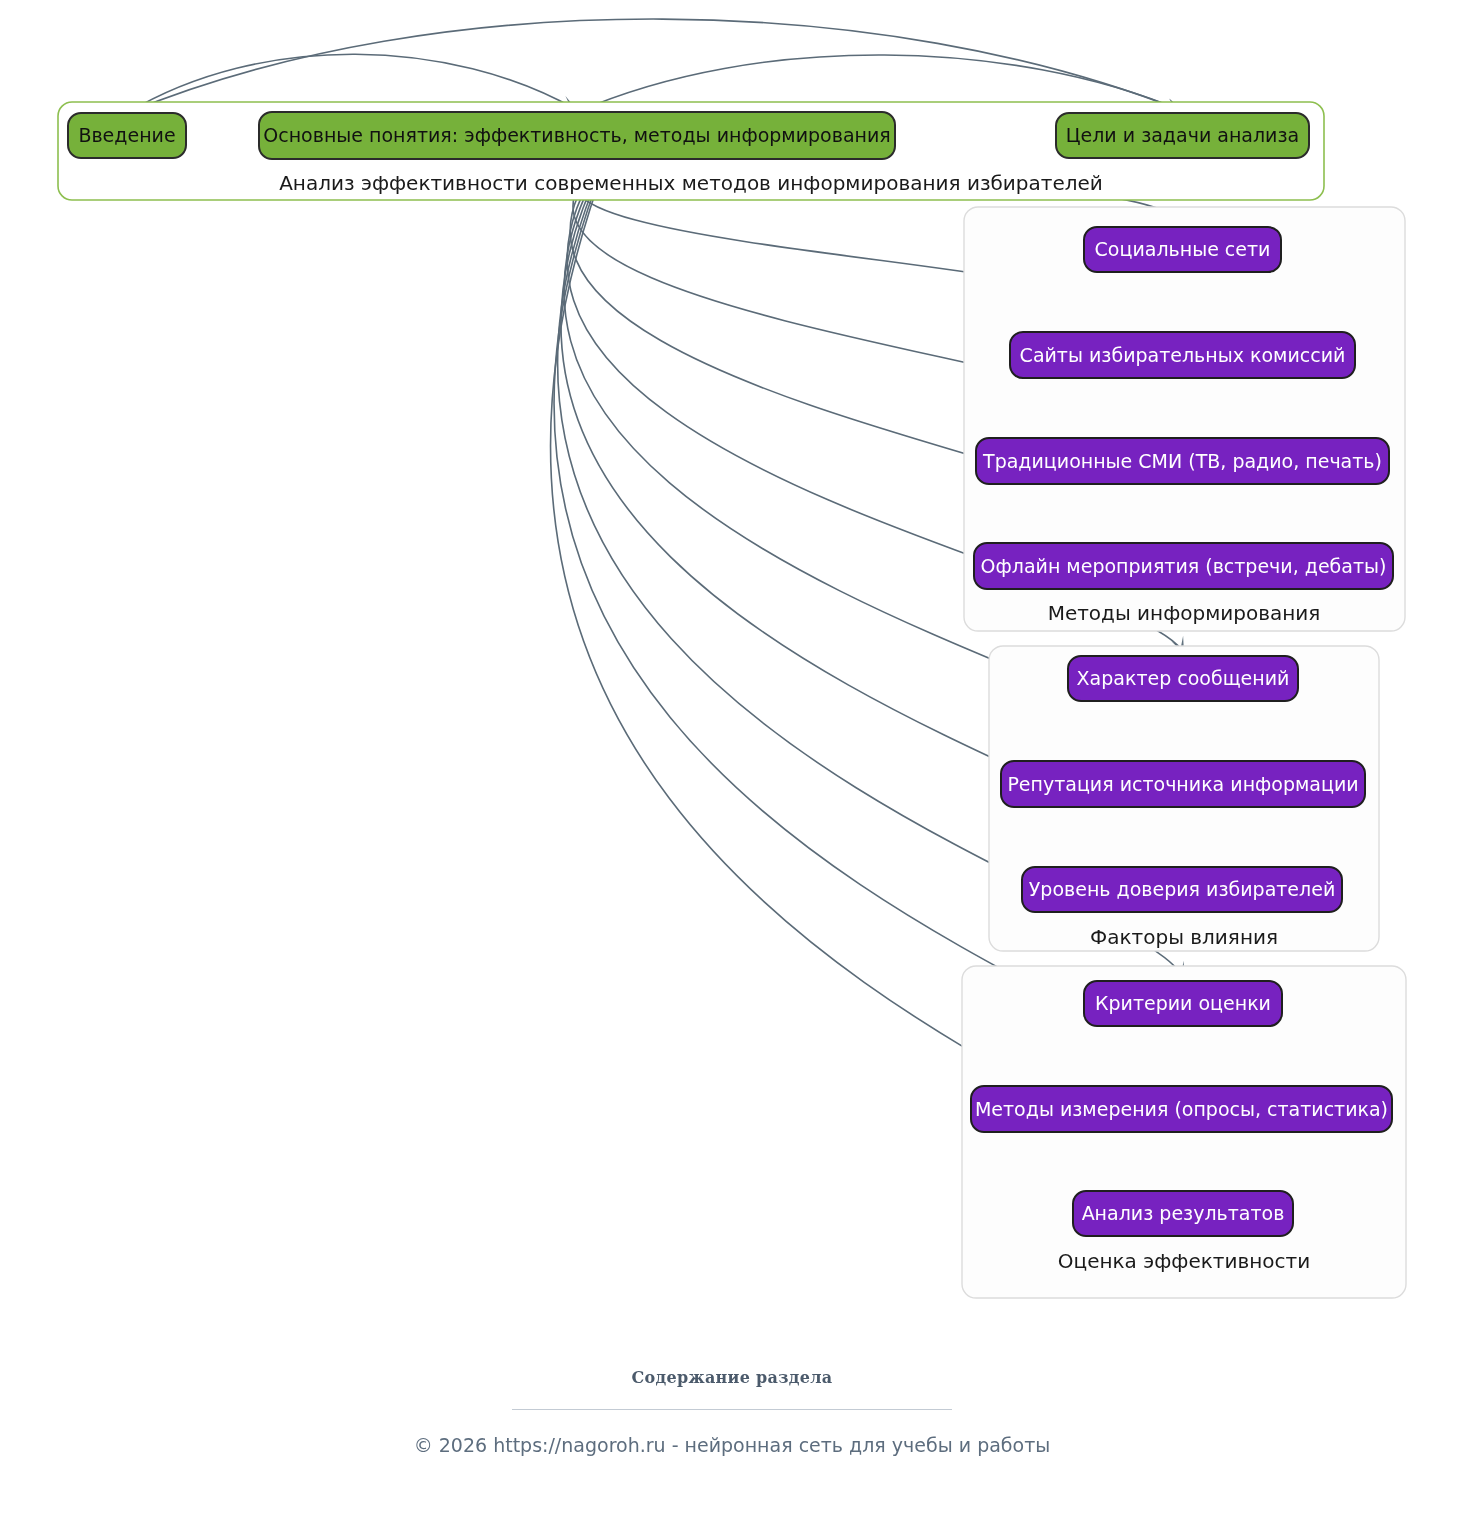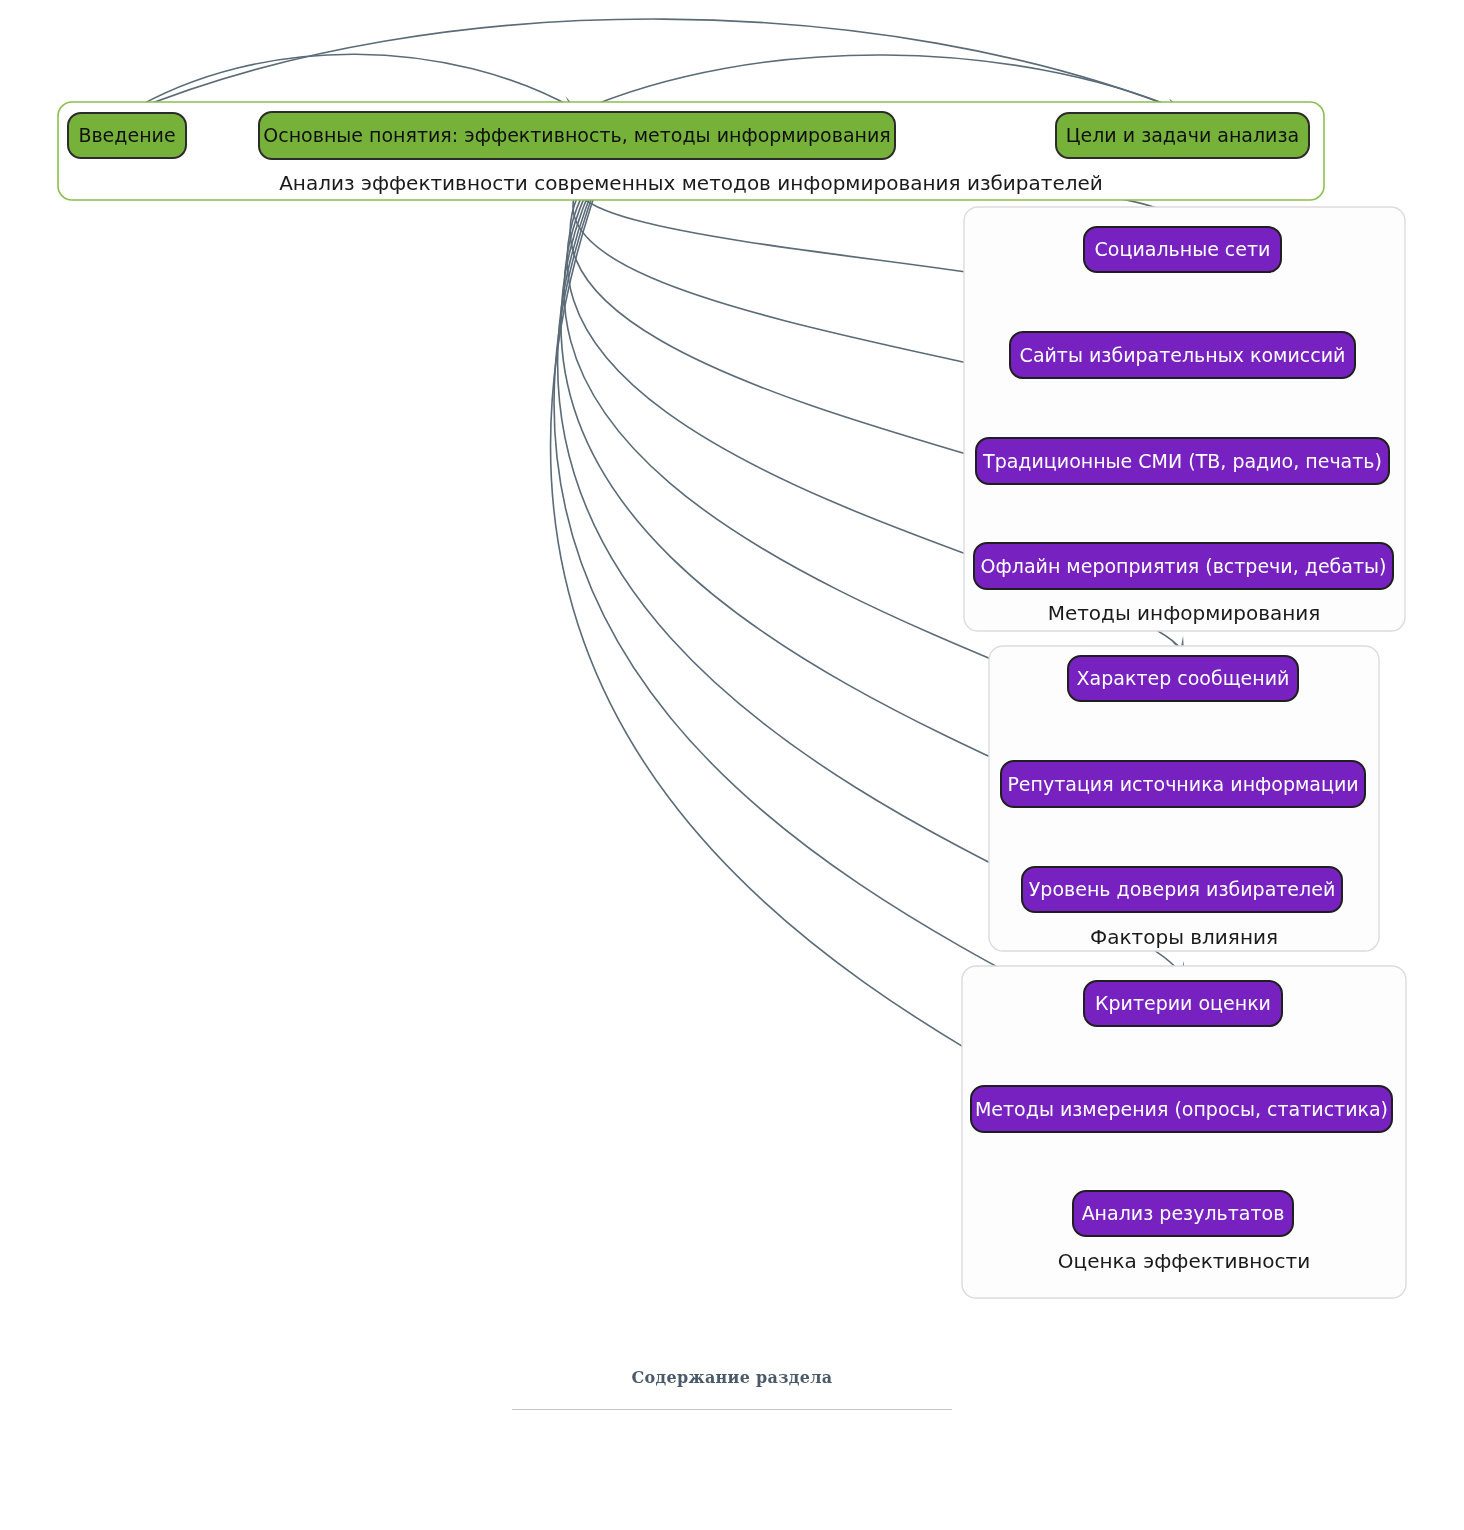--- a/index.html
+++ b/index.html
@@ -151,14 +151,15 @@
         <g>
           <rect x="1073" y="1191" width="220" height="45" rx="13" ry="13" fill="#7722c0" stroke="#1f1f1f" stroke-width="2"></rect>
           <text x="1183" y="1214.5" class="node-label purple">Анализ результатов</text>
         </g>
       </g>
   </svg>
 
   <div class="footer-wrap">
     <div class="footer-title">Содержание раздела</div>
     <div class="footer-rule"></div>
+    <div class="footer-credit">© 2026 https://nagoroh.ru - нейронная сеть для учебы и работы</div>
   </div>
 </div>
 
 </body></html>

